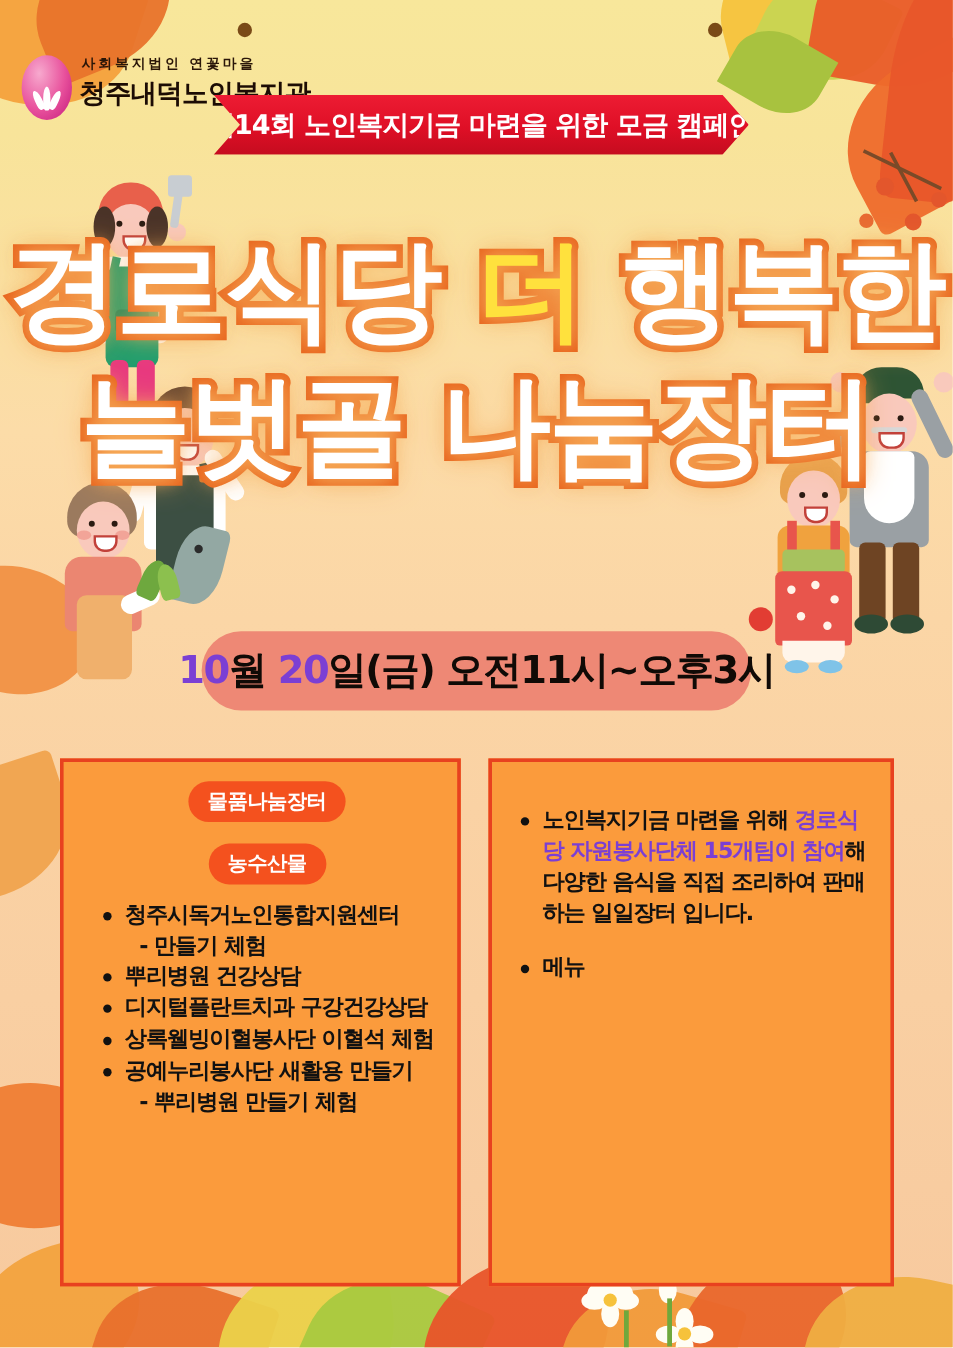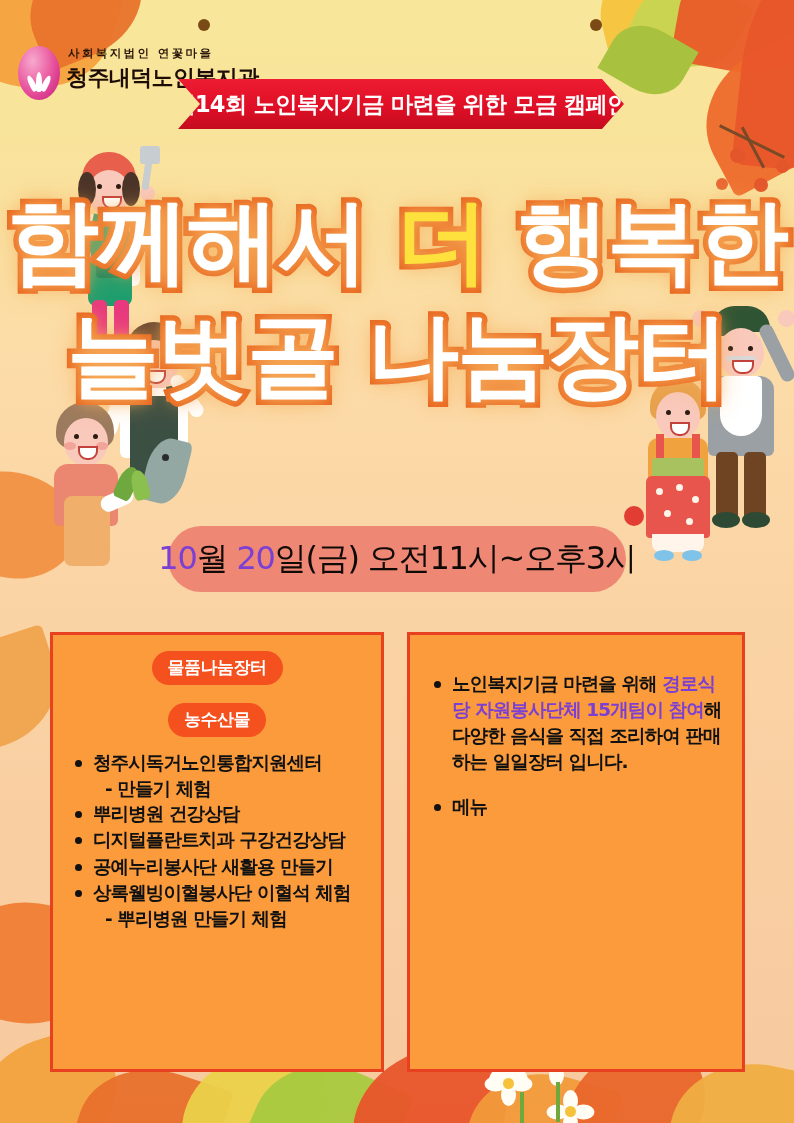--- a/index.html
+++ b/index.html
@@ -64,30 +64,30 @@
   #title2{font-size:92px;letter-spacing:-2px;margin-top:22px;}
   .hl{color:#FFE13D;}
 
   
   #date-pill{
     position:absolute;left:168px;top:526px;width:458px;height:66px;
     background:#EE8875;border-radius:34px;
     display:flex;align-items:center;justify-content:center;
   }
   #date-text{
-    font-size:32px;font-weight:400;color:#100A06;letter-spacing:-1.2px;white-space:nowrap;text-align:right;
+    font-size:32px;font-weight:700;color:#100A06;letter-spacing:-1.2px;white-space:nowrap;text-align:right;
   }
   #date-text .num{color:#7B3FD4;}
 
   
   .box{
     position:absolute;background:#FB9B3C;border:3px solid #E8411F;
     box-sizing:border-box;
   }
-  #box-left{left:50px;top:632px;width:334px;height:440px;}
+  #box-left{left:50px;top:632px;width:334px;height:440px;padding-left:11px;}
   #box-right{left:407px;top:632px;width:338px;height:440px;}
 
   .pill{
     margin:0 auto;background:#F4511E;border-radius:20px;
     color:#fff;font-size:17px;font-weight:800;letter-spacing:-0.5px;
     padding:5px 16px 6px;display:table;
   }
   .ul{list-style:none;margin:0;padding:0;}
   .li{
     position:relative;padding-left:26px;color:#111;font-size:18.5px;
@@ -297,42 +297,42 @@
     <div class="rnd" style="position:absolute;left:62px;top:130px;width:7px;height:7px;background:#FFF4EA;"></div>
     <div class="rnd" style="position:absolute;left:34px;top:144px;width:7px;height:7px;background:#FFF4EA;"></div>
     <div class="rnd" style="position:absolute;left:56px;top:152px;width:7px;height:7px;background:#FFF4EA;"></div>
     <div style="position:absolute;left:22px;top:168px;width:52px;height:18px;background:#FFF5EA;border-radius:0 0 8px 8px;"></div>
     <div class="rnd" style="position:absolute;left:24px;top:184px;width:20px;height:11px;background:#7FC3E8;"></div>
     <div class="rnd" style="position:absolute;left:52px;top:184px;width:20px;height:11px;background:#7FC3E8;"></div>
     <div class="rnd" style="position:absolute;left:-6px;top:140px;width:20px;height:20px;background:#E23D33;"></div>
   </div>
 
   <div id="title-wrap">
-    <div id="title1" class="tline"><span>함께해서 </span><span class="hl">더</span><span> 행복한</span></div>
+    <div id="title1" class="tline"><span>경로식당 </span><span class="hl">더</span><span> 행복한</span></div>
     <div id="title2" class="tline">늘벗골 나눔장터</div>
   </div>
 
   <div id="date-pill">
     <span id="date-text"><span class="num">10</span><span>월 </span><span class="num">20</span><span>일(금) 오전11시~오후3시</span></span>
   </div>
 
   <div class="box" id="box-left">
     <div style="padding:16px 14px 0;">
       <div class="pill">물품나눔장터</div>
 
 
       <div class="pill" style="margin-top:18px;">농수산물</div>
 
       <ul class="ul" style="margin-top:14px;">
         <li class="li">청주시독거노인통합지원센터</li>
         <li class="subline">- 만들기 체험</li>
         <li class="li">뿌리병원 건강상담</li>
         <li class="li">디지털플란트치과 구강건강상담</li>
+        <li class="li">상록웰빙이혈봉사단 이혈석 체험</li>
         <li class="li">공예누리봉사단 새활용 만들기</li>
-        <li class="li">상록웰빙이혈봉사단 이혈석 체험</li>
         <li class="subline">- 뿌리병원 만들기 체험</li>
       </ul>
     </div>
   </div>
 
   <div class="box" id="box-right">
     <div style="padding:16px 16px 0;">
 
       <div class="para" style="margin-top:20px;"><span>노인복지기금 마련을 위해 </span><span class="purple">경로식당 자원봉사단체 15개팀이 참여</span><span>해 다양한 음식을 직접 조리하여 판매하는 일일장터 입니다.</span></div>
 

